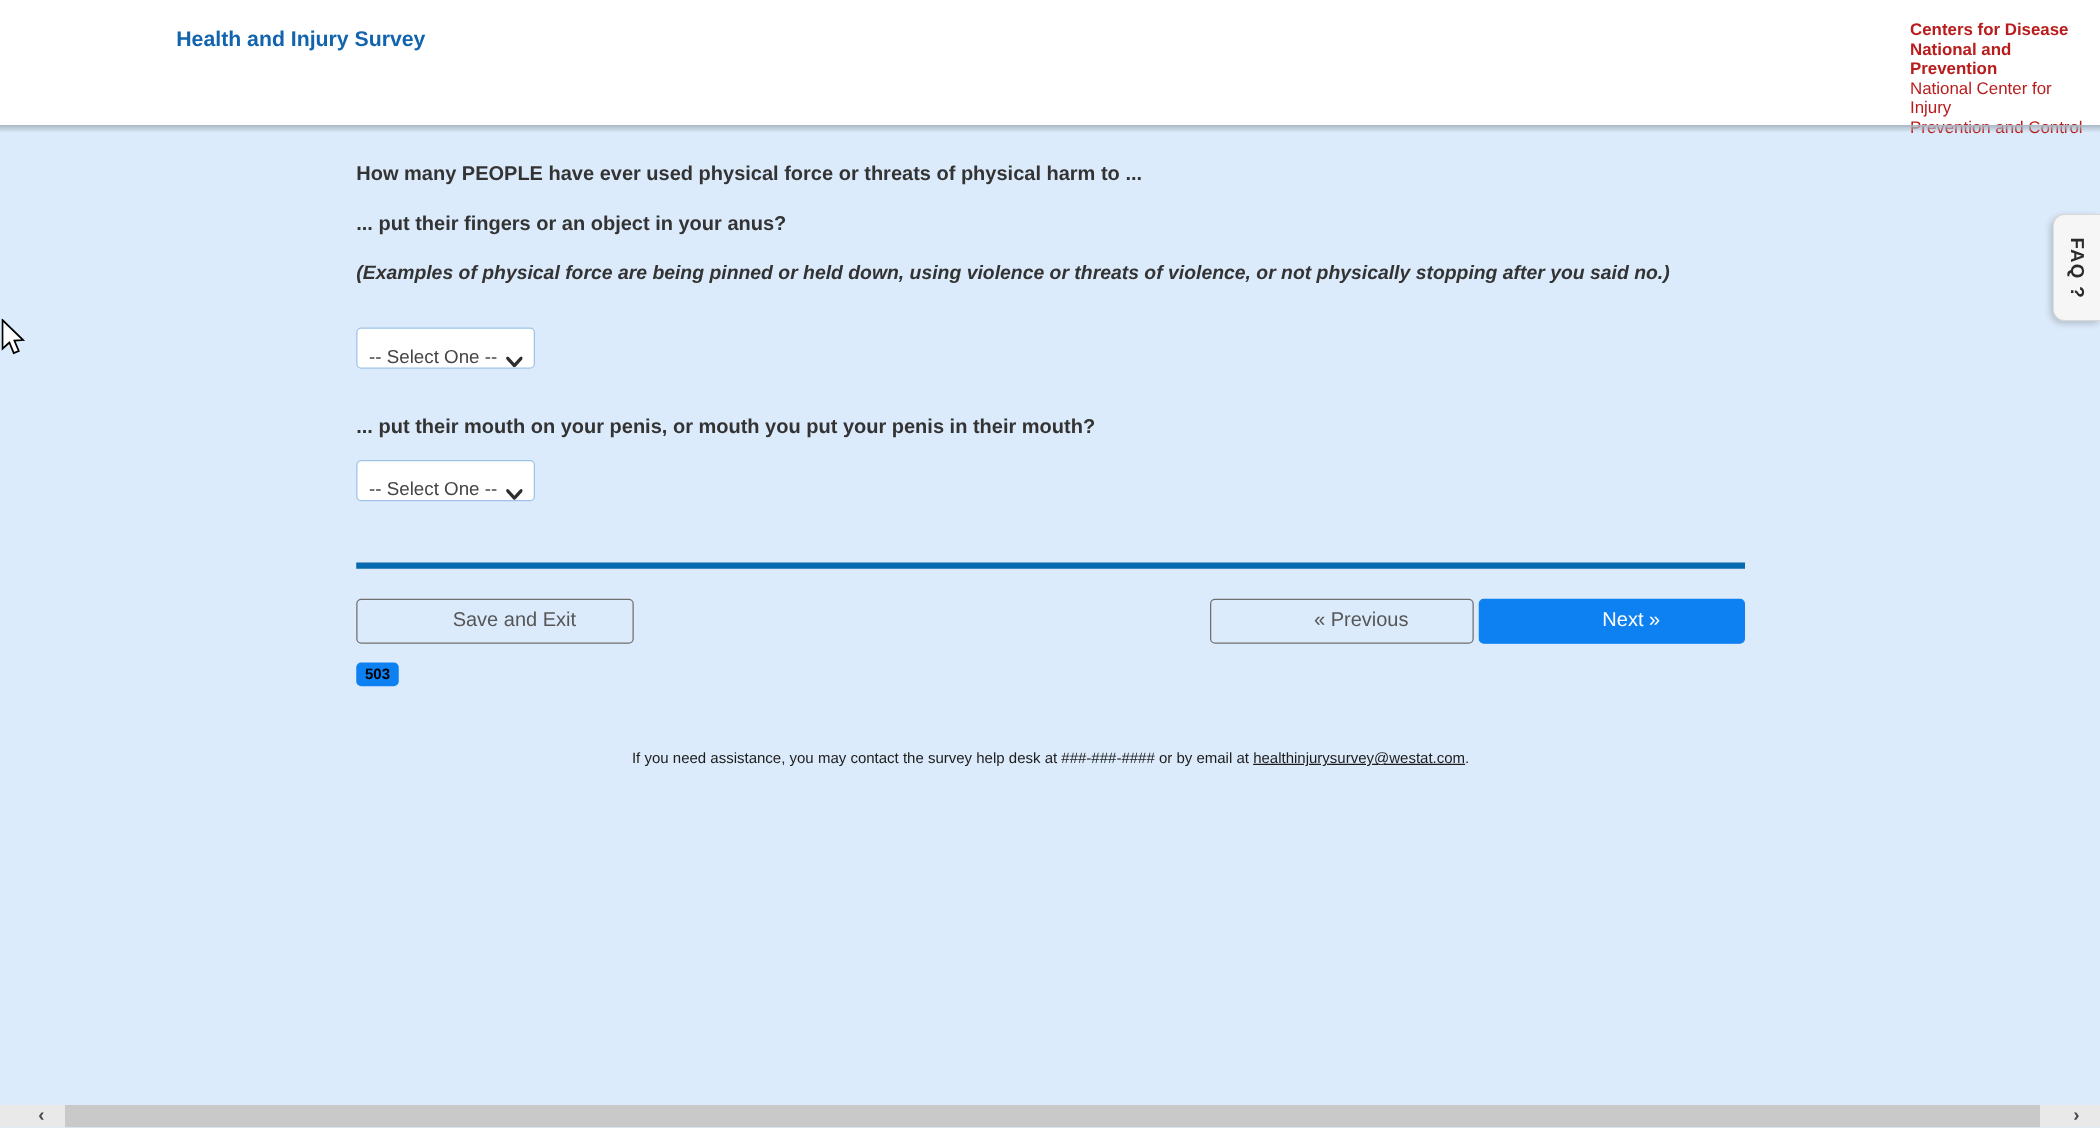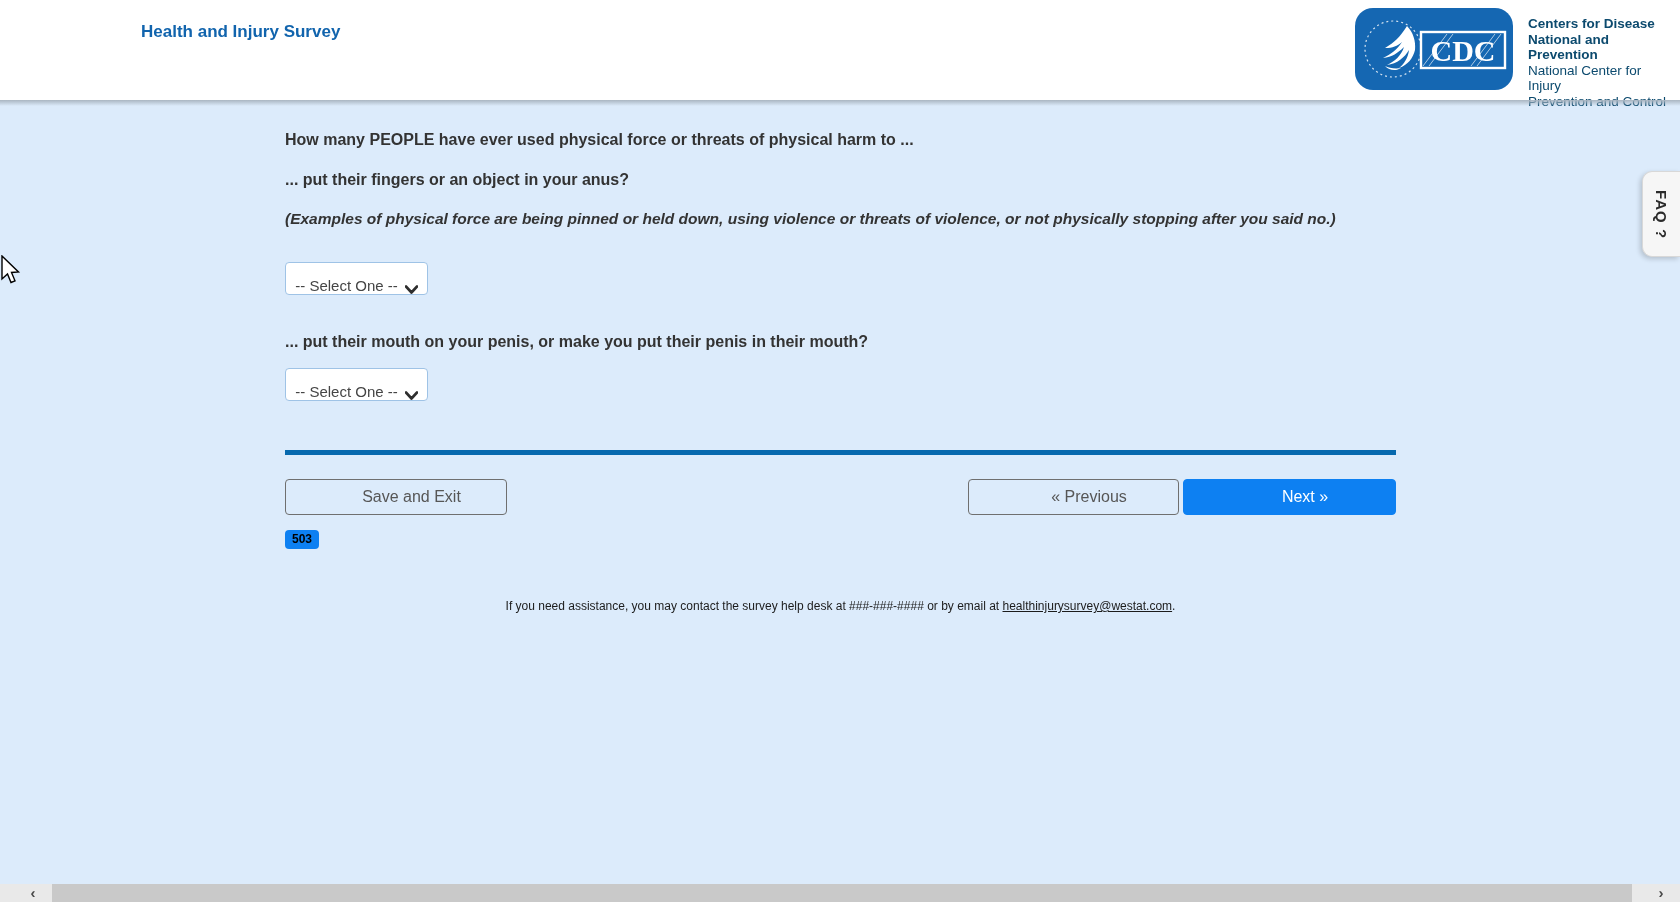--- a/index.html
+++ b/index.html
@@ -22,21 +22,21 @@
   .app-title {
     position:absolute; left:141px; top:22px;
     font-size:17px; font-weight:bold; color:#1164ad;
   }
   .cdc-logo {
     position:absolute; left:1355px; top:8px; width:158px; height:82px;
     background:#1567b2; border-radius:18px;
   }
   .cdc-org {
     position:absolute; left:1528px; top:16px; width:150px;
-    font-size:13.5px; line-height:15.5px; color:#0c4a6e;
+    font-size:13.5px; line-height:15.5px; color:#b91c1c;
   }
   .cdc-org .b { font-weight:bold; }
   .q-stem   { position:absolute; left:285px; top:131px; font-size:16px; font-weight:bold; color:#333; }
   .q-prompt1{ position:absolute; left:285px; top:171px; font-size:16px; font-weight:bold; color:#333; }
   .q-note   { position:absolute; left:285px; top:210px; font-size:15.5px; font-weight:bold; font-style:italic; color:#333; }
   .q-prompt2{ position:absolute; left:285px; top:333px; font-size:16px; font-weight:bold; color:#333; }
 
   .select-box {
     position:absolute; left:285px; width:143px; height:33px;
     background:#ffffff; border:1px solid #9fc3e6; border-radius:4px;
@@ -108,36 +108,20 @@
   }
 
   .cursor { position:absolute; left:1px; top:255px; pointer-events:none; }
 </style>
 </head>
 <body>
 
 <div class="header">
   <div class="app-title">Health and Injury Survey</div>
 
-  <div class="cdc-logo">
-    <svg width="158" height="82" viewBox="0 0 158 82">
-
-      <circle cx="38" cy="41" r="28" fill="none" stroke="#ffffff" stroke-width="1.2" stroke-dasharray="2 3" opacity="0.8"></circle>
-
-      <path d="M52 18 C44 30 40 34 30 40 C38 40 42 38 47 34 C42 42 36 46 28 50 C37 49 43 45 49 39 C46 48 40 53 32 57 C42 56 50 49 54 42 C53 50 49 56 44 60 C53 57 58 50 60 42 C61 33 58 24 52 18 Z" fill="#ffffff"></path>
-      <path d="M30 58 C34 60 40 61 46 60 C42 63 34 63 30 58 Z" fill="#ffffff"></path>
-
-      <rect x="66" y="24" width="84" height="36" fill="none" stroke="#ffffff" stroke-width="2.4"></rect>
-      <line x1="68" y1="58" x2="92" y2="26" stroke="#ffffff" stroke-width="1" opacity="0.65"></line>
-      <line x1="74" y1="58" x2="98" y2="26" stroke="#ffffff" stroke-width="1" opacity="0.65"></line>
-      <line x1="116" y1="58" x2="140" y2="26" stroke="#ffffff" stroke-width="1" opacity="0.65"></line>
-      <line x1="122" y1="58" x2="146" y2="26" stroke="#ffffff" stroke-width="1" opacity="0.65"></line>
-      <text x="108" y="53" text-anchor="middle" font-family="Liberation Serif, serif" font-size="30" font-weight="bold" fill="#ffffff">CDC</text>
-    </svg>
-  </div>
 
   <div class="cdc-org">
     <div class="b">Centers for Disease</div>
     <div class="b">National and Prevention</div>
     <div>National Center for Injury</div>
     <div>Prevention and Control</div>
   </div>
 </div>
 <div class="header-shadow"></div>
 
@@ -146,21 +130,21 @@
 <div class="q-prompt1">... put their fingers or an object in your anus?</div>
 <div class="q-note">(Examples of physical force are being pinned or held down, using violence or threats of violence, or not physically stopping after you said no.)</div>
 
 <div class="select-box s1" role="combobox" tabindex="0">
   <span>-- Select One --</span>
   <svg class="chev" viewBox="0 0 13 9">
     <polyline points="1,1.5 6.5,7.5 12,1.5" fill="none" stroke="#2e2e2e" stroke-width="2.6" stroke-linecap="round" stroke-linejoin="round"></polyline>
   </svg>
 </div>
 
-<div class="q-prompt2">... put their mouth on your penis, or make you put their penis in their mouth?</div>
+<div class="q-prompt2">... put their mouth on your penis, or mouth you put your penis in their mouth?</div>
 
 <div class="select-box s2" role="combobox" tabindex="0">
   <span>-- Select One --</span>
   <svg class="chev" viewBox="0 0 13 9">
     <polyline points="1,1.5 6.5,7.5 12,1.5" fill="none" stroke="#2e2e2e" stroke-width="2.6" stroke-linecap="round" stroke-linejoin="round"></polyline>
   </svg>
 </div>
 
 <div class="divider"></div>
 

